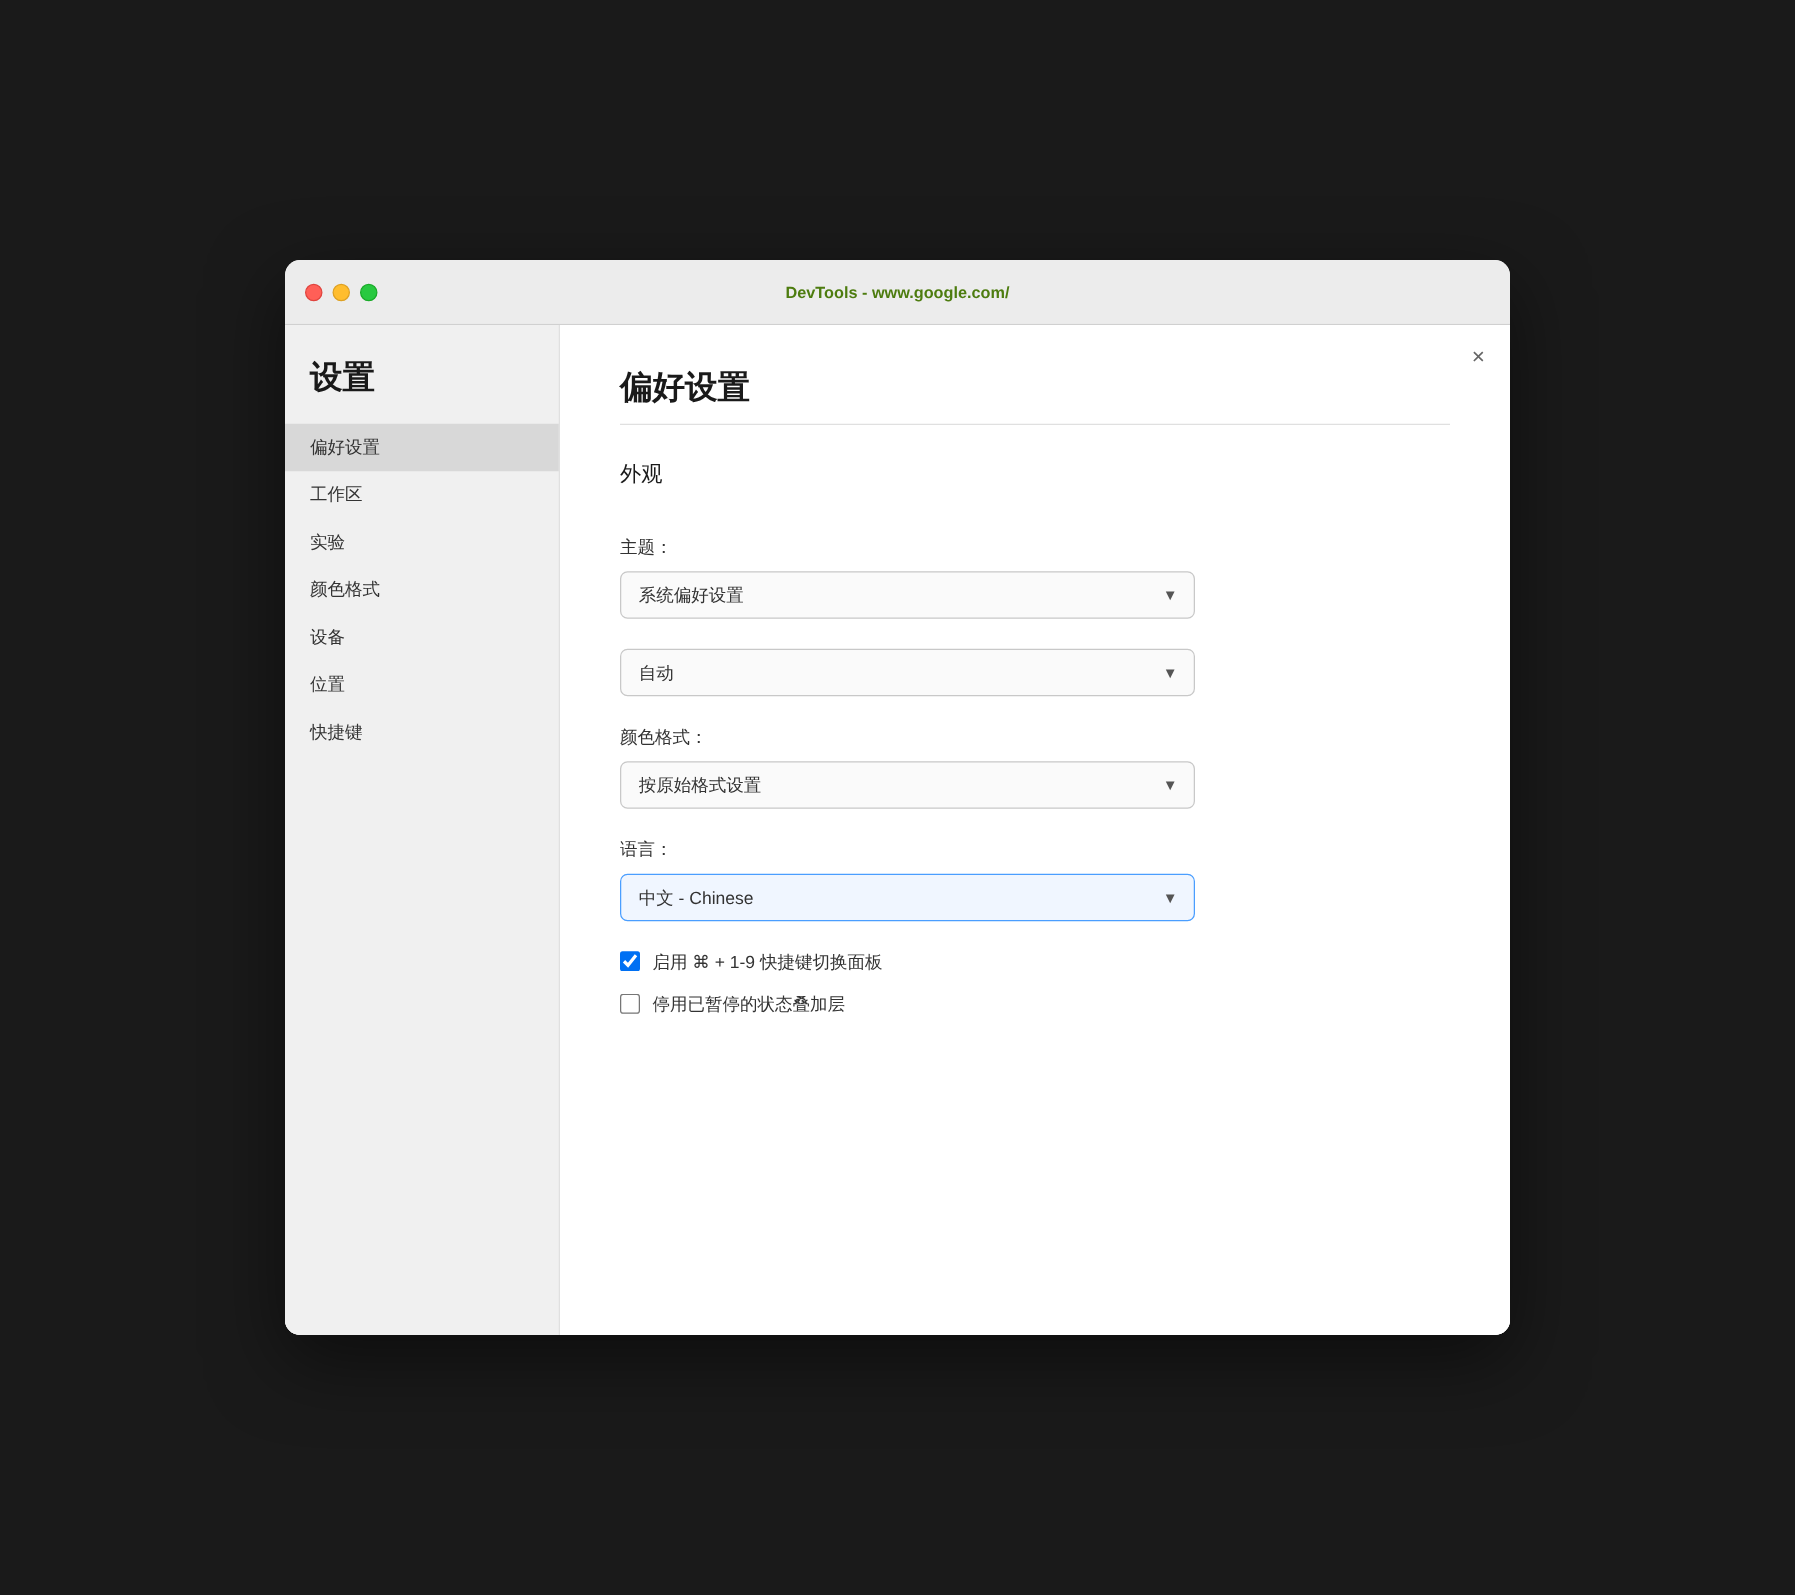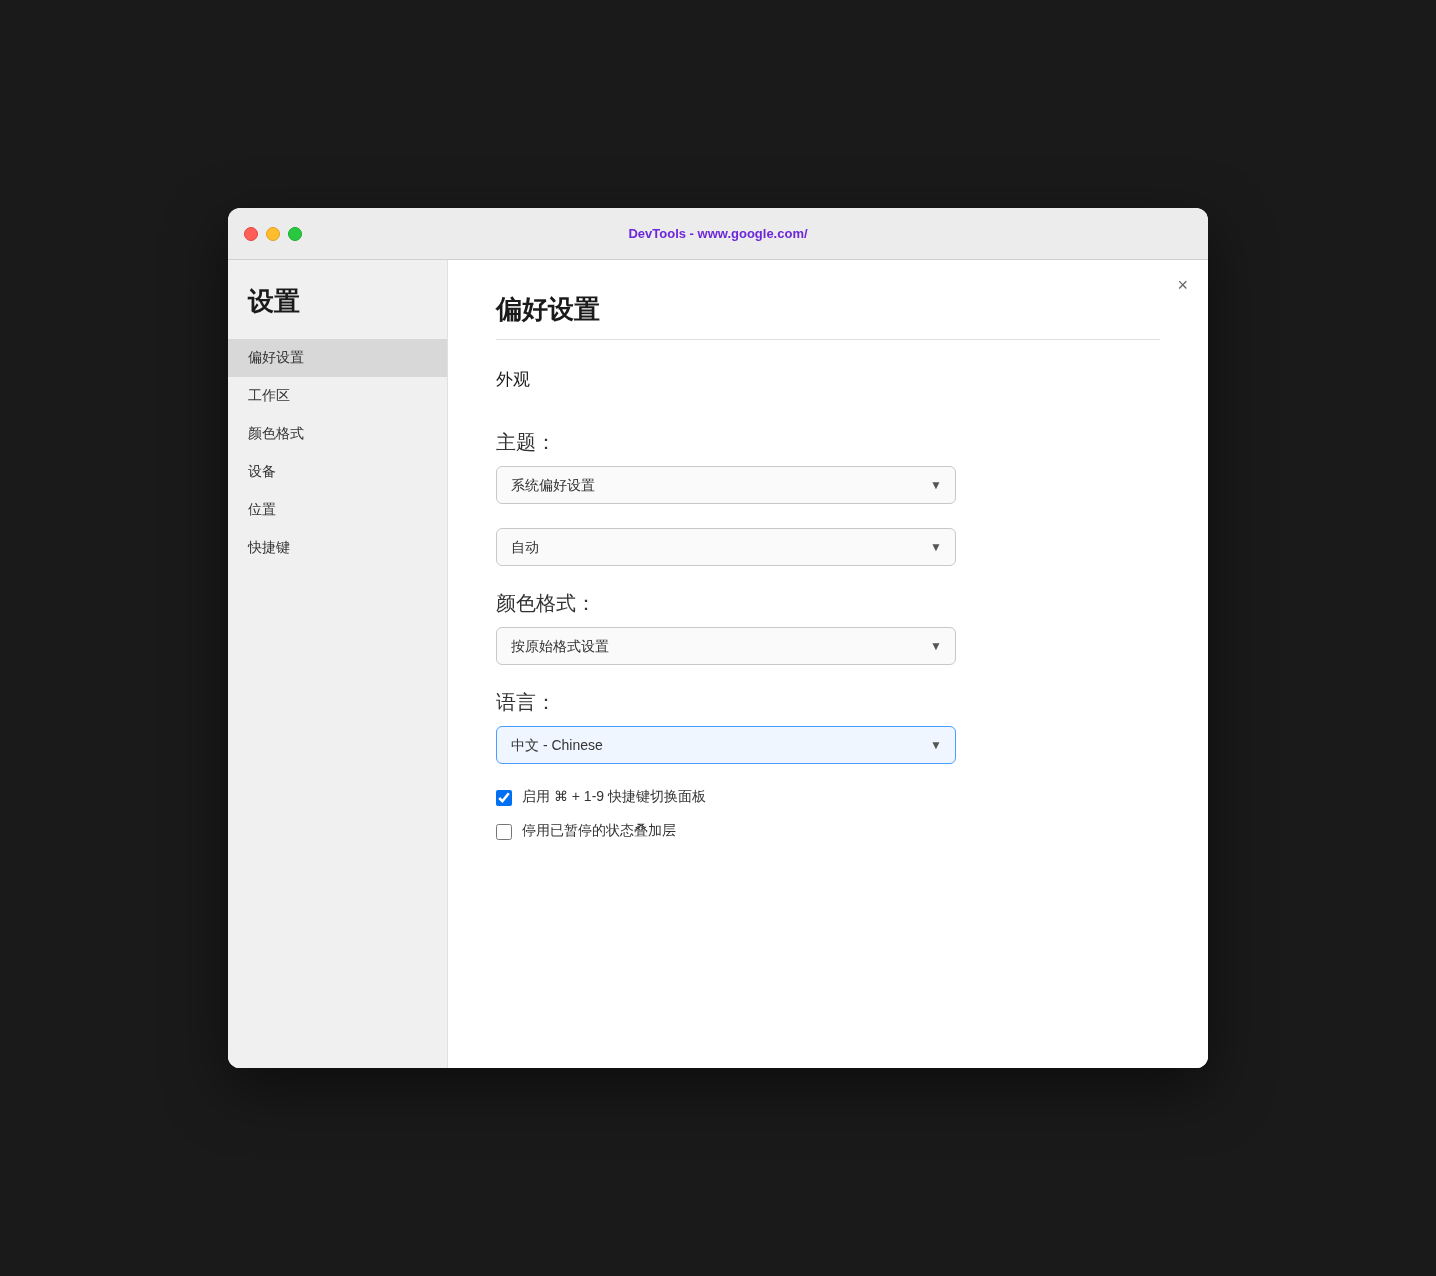--- a/index.html
+++ b/index.html
@@ -56,21 +56,21 @@
     .traffic-light.close { background: #ff5f57; border: 1px solid #e0443e; }
     .traffic-light.minimize { background: #ffbd2e; border: 1px solid #dea123; }
     .traffic-light.maximize { background: #28c940; border: 1px solid #1aab29; }
 
     .titlebar-title {
       position: absolute;
       left: 50%;
       transform: translateX(-50%);
       font-size: 13px;
       font-weight: 600;
-      color: #6d28d9;
+      color: #4d7c0f;
     }
 
     .content-area {
       display: flex;
       flex: 1;
       background: #ffffff;
     }
 
     .sidebar {
       width: 220px;
@@ -136,21 +136,21 @@
       font-weight: 500;
       color: #1a1a1a;
       margin-bottom: 38px;
     }
 
     .field-group {
       margin-bottom: 24px;
     }
 
     .field-label {
-      font-size: 20px;
+      font-size: 14px;
       color: #333;
       margin-bottom: 10px;
     }
 
     .select-wrapper {
       position: relative;
       width: 460px;
       border-radius: 13px;
     }
 
@@ -182,21 +182,21 @@
       color: #555;
       font-size: 12px;
     }
 
     .checkbox-group {
       margin-top: 24px;
     }
 
     .checkbox-item {
       display: flex;
-      align-items: flex-end;
+      align-items: flex-start;
       gap: 10px;
       margin-bottom: 16px;
       font-size: 14px;
       color: #333;
       cursor: pointer;
     }
 
     .checkbox-item input[type="checkbox"] {
       width: 16px;
       height: 16px;
@@ -218,20 +218,21 @@
     </div>
     <span class="titlebar-title">DevTools - www.google.com/</span>
   </div>
 
   <div class="content-area">
 
     <div class="sidebar">
       <div class="sidebar-title">设置</div>
       <div class="sidebar-item active">偏好设置</div>
       <div class="sidebar-item">工作区</div>
+      <div class="sidebar-item">实验</div>
       <div class="sidebar-item">颜色格式</div>
       <div class="sidebar-item">设备</div>
       <div class="sidebar-item">位置</div>
       <div class="sidebar-item">快捷键</div>
     </div>
 
     <div class="main-content">
       <button class="close-button">×</button>
 
       <h1 class="section-title">偏好设置</h1>

